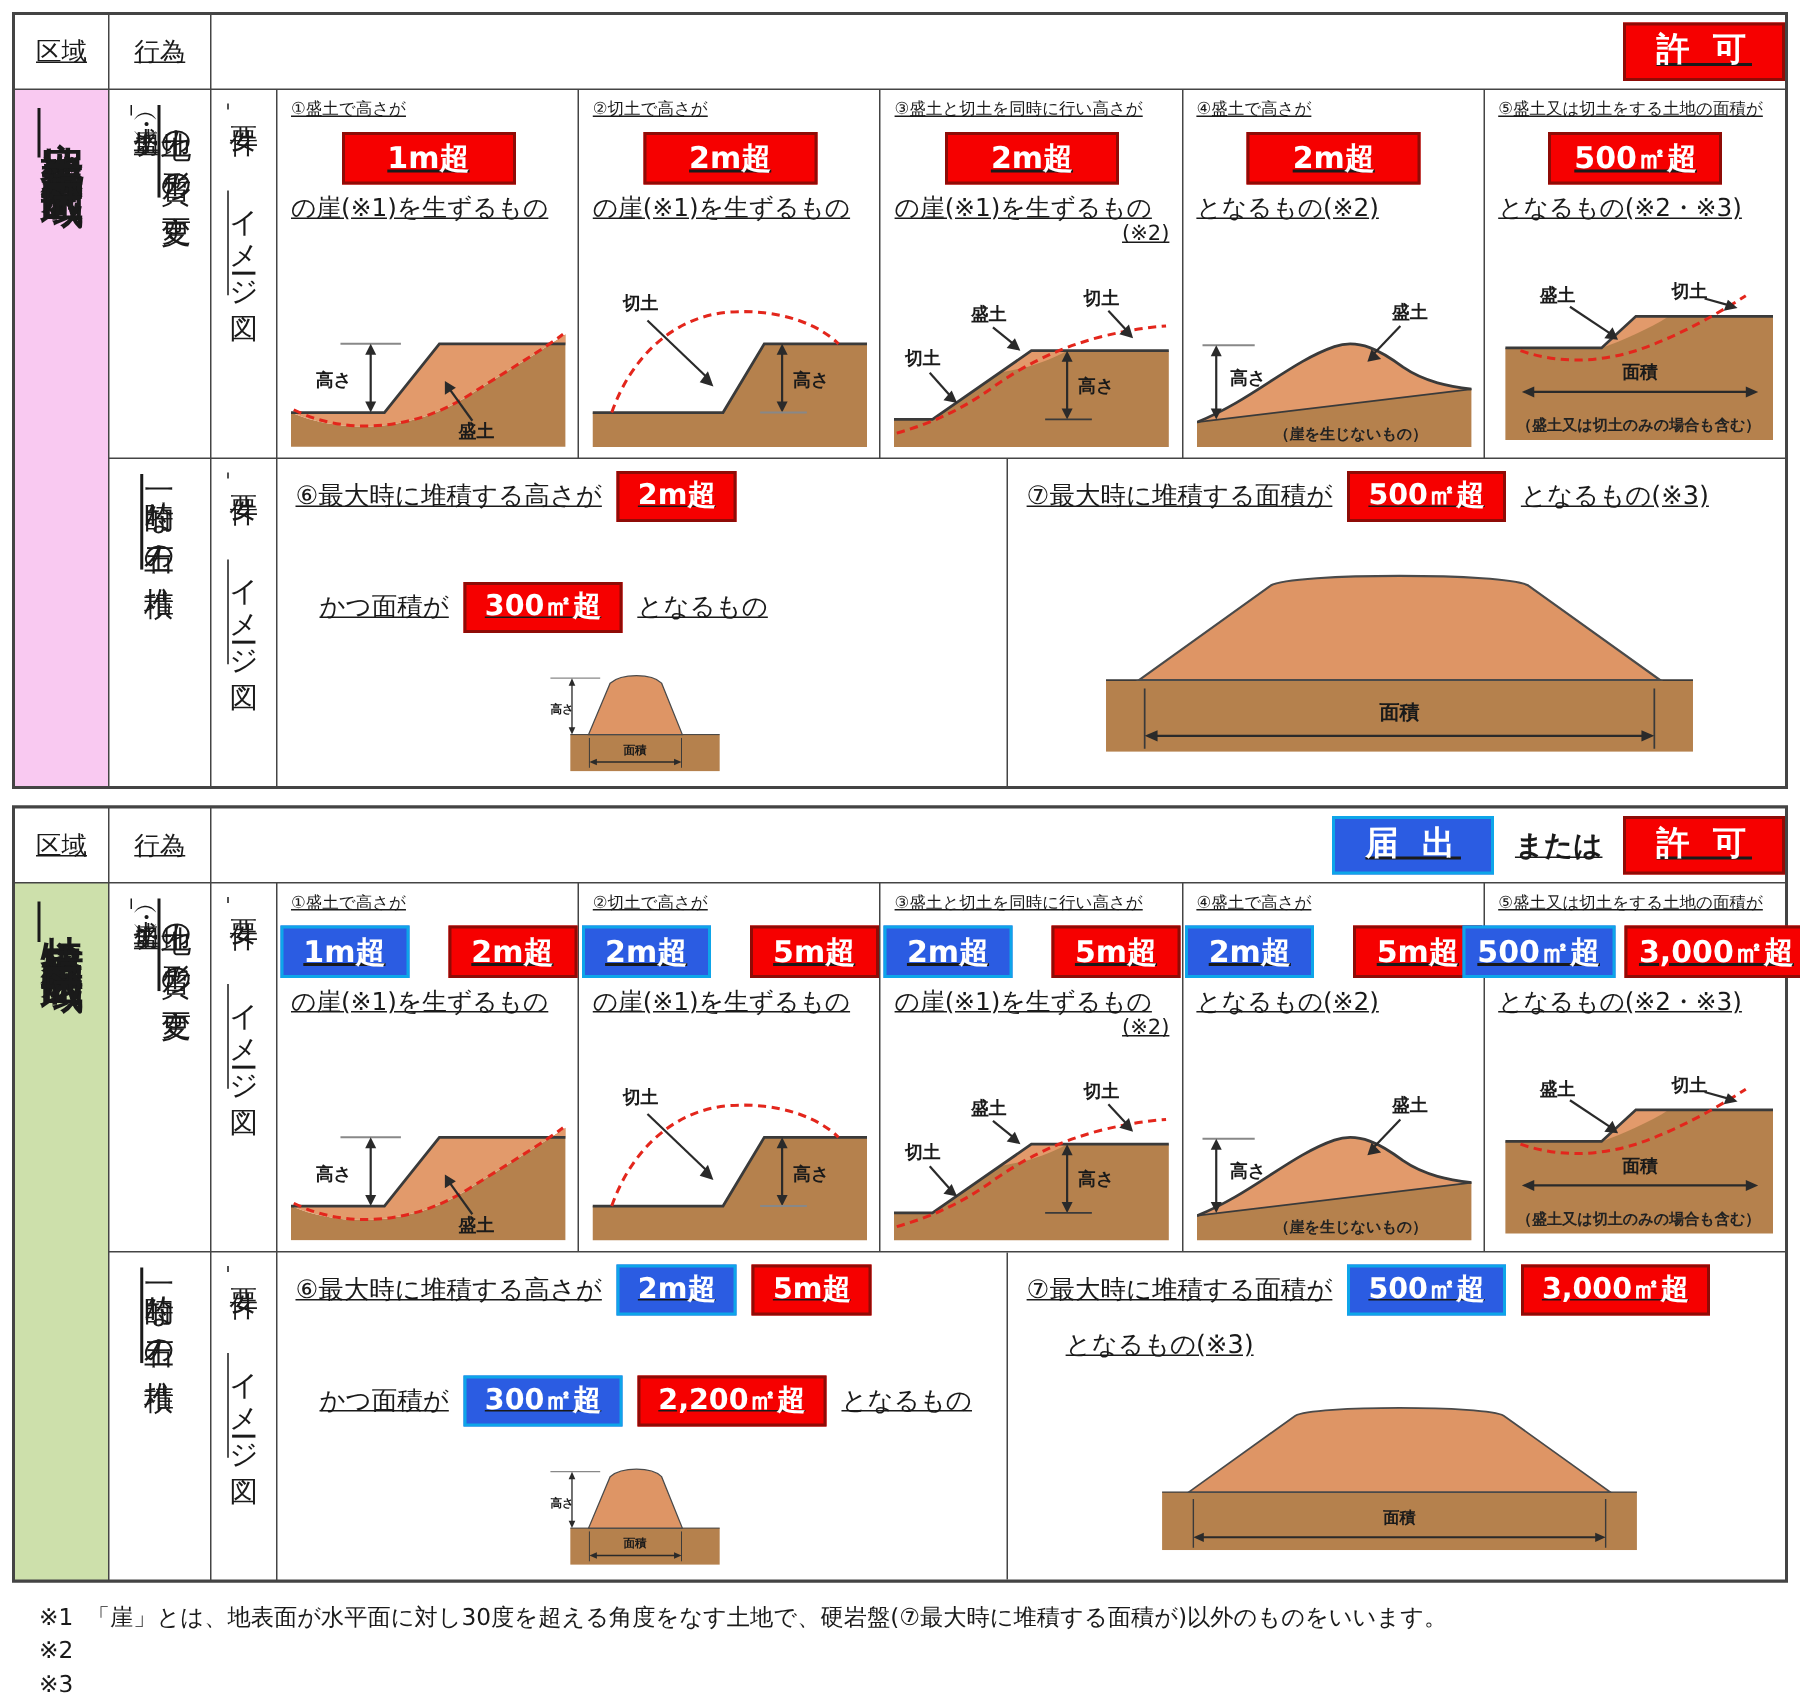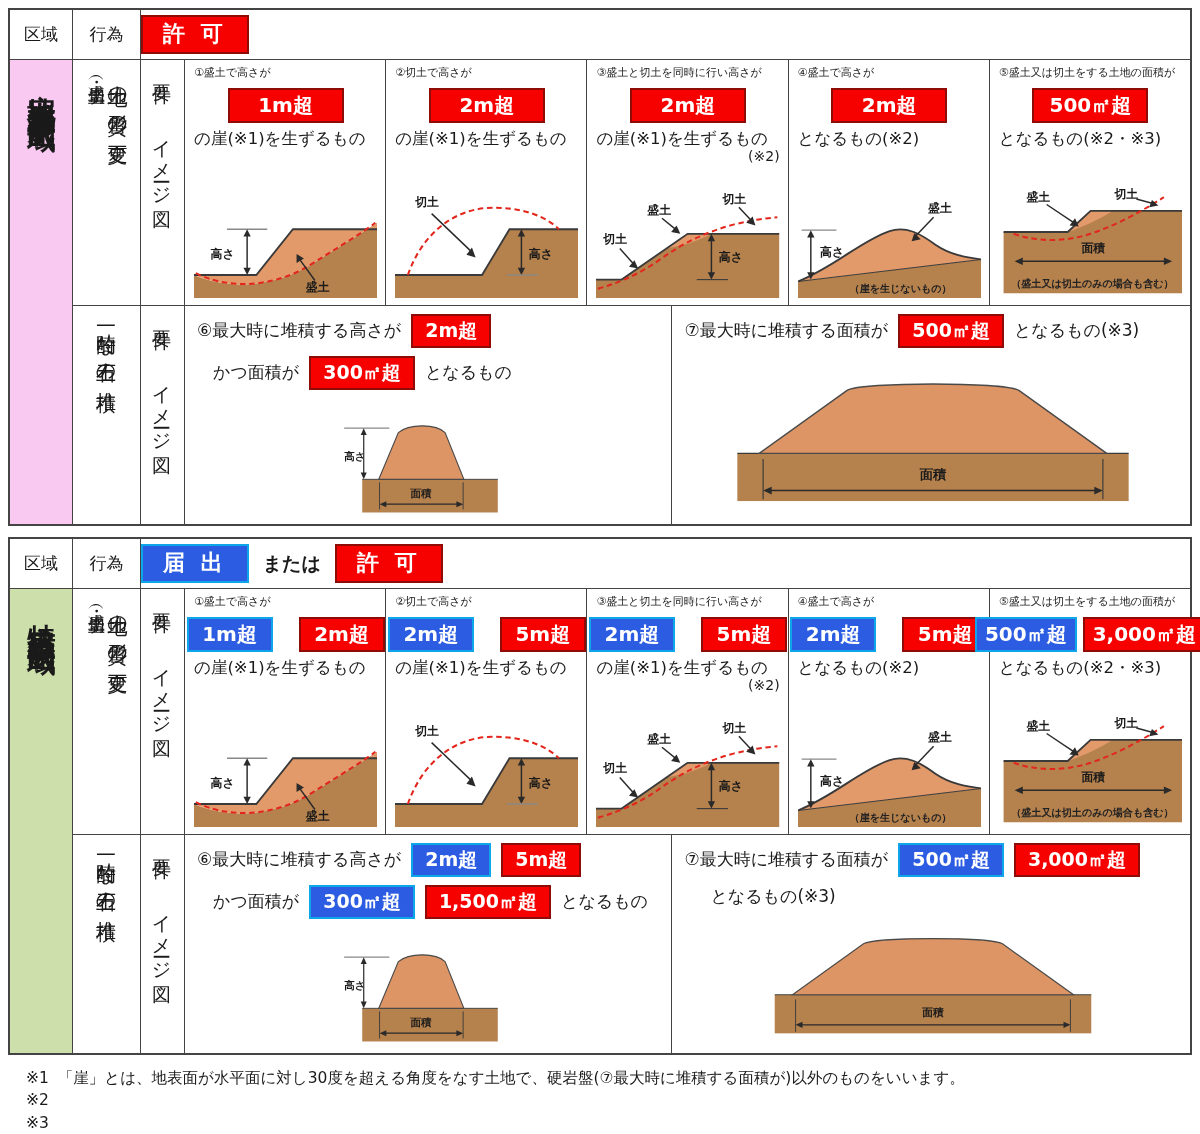--- a/index.html
+++ b/index.html
@@ -10,25 +10,25 @@
   
   .reg-table{
     width:1184px;margin-left:8px;box-sizing:border-box;
     display:grid;
     grid-template-columns:62px 67px 43px repeat(5,1fr);
     grid-template-rows:49px 245px 218px;
     gap:1px;background:#444;border:2px solid #444;
   }
   .t1{margin-top:8px;}
   .t2{margin-top:11px;}
-  .cell{background:#fff;box-sizing:border-box;min-width:0;min-height:0;}
+  .cell{background:#fff;box-sizing:border-box;min-width:0;min-height:0;text-decoration:underline;}
 
   .hcell{display:flex;align-items:center;justify-content:center;
          font-size:17px;}
-  .hmain{grid-column:3/9;display:flex;align-items:center;justify-content:flex-start;gap:14px;}
+  .hmain{grid-column:3/9;display:flex;align-items:center;justify-content:flex-end;gap:14px;}
   .hbadge{display:inline-block;padding:4px 20px;font-size:22px;font-weight:700;
           color:#fff;letter-spacing:4px;line-height:1.2;}
   .bg-red{background:#f60000;border:2px solid #8f0b06;}
   .bg-blue{background:#2b5ce2;border:2px solid #0ea5e9;}
   .or-text{font-size:19px;font-weight:600;}
 
   .areacell{grid-row:2/4;grid-column:1;display:flex;justify-content:center;padding-top:12px;}
   .t1 .areacell{background:#f9c9f1;}
   .t2 .areacell{background:#cde0ab;}
   .vtxt{writing-mode:vertical-rl;text-orientation:mixed;}
@@ -53,21 +53,21 @@
   .cellnote{display:block;text-align:right;font-size:14px;line-height:1.1;}
   .fig{flex:1;min-height:0;display:flex;align-items:flex-end;justify-content:center;}
   .fig svg{display:block;width:100%;height:auto;max-height:100%;}
 
   .row2cell{grid-column:4/9;grid-row:3;display:flex;}
   .half{box-sizing:border-box;display:flex;flex-direction:column;padding:8px 8px 6px 12px;}
   .half.left{width:48.5%;border-right:1px solid #444;}
   .half.right{width:51.5%;}
   .tline{display:flex;align-items:center;gap:10px;font-size:17px;margin-bottom:8px;flex-wrap:nowrap;white-space:nowrap;}
   .tline .badge{font-size:19px;padding:3px 12px;}
-  .indent{margin-left:16px;}
+  .indent{margin-left:16px;margin-top:32px;}
   .indent2{margin-left:26px;}
   .fig.small svg{max-width:330px;}
   .fig.big svg{max-width:470px;}
 
   
   .footnotes{margin:12px 0 0 26px;}
   .fnote{display:flex;gap:9px;font-size:15.5px;line-height:1.45;}
 
   
   .gnd{fill:#b5814d;}
@@ -479,21 +479,21 @@
     <div class="cell row2cell">
       <div class="half left">
         <div class="tline">
           <span>⑥最大時に堆積する高さが</span>
           <span class="badge bg-blue">2m超</span>
           <span class="badge bg-red">5m超</span>
         </div>
         <div class="tline indent">
           <span>かつ面積が</span>
           <span class="badge bg-blue">300㎡超</span>
-          <span class="badge bg-red">1,500㎡超</span>
+          <span class="badge bg-red">2,200㎡超</span>
           <span>となるもの</span>
         </div>
         <div class="fig small">
   <svg viewBox="0 0 280 160" preserveAspectRatio="xMidYMax meet">
     <rect class="gnd" x="50" y="108" width="180" height="44"></rect>
     <path class="thin" d="M50,108 L230,108"></path>
     <path class="mnd" d="M72,108 L98,46 C112,34 148,34 160,46 L185,108 Z"></path>
     <path class="guide" d="M26,40 L86,40"></path>
     <path class="arr" d="M52,47 L52,101"></path>
     <polygon class="ah" points="52,40 48,49 56,49"></polygon>

